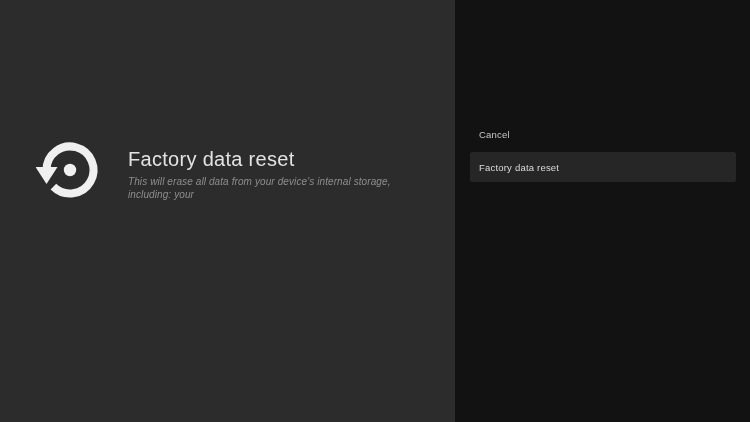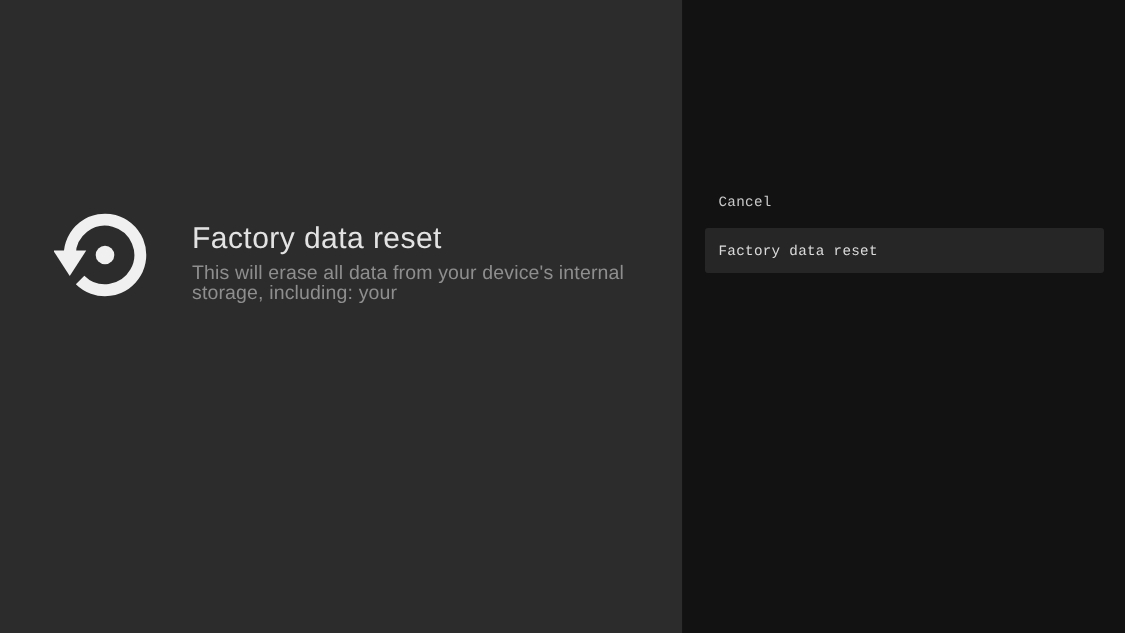--- a/index.html
+++ b/index.html
@@ -44,39 +44,39 @@
   .page-title {
     margin: 0;
     font-size: 20px;
     line-height: 24px;
     font-weight: 400;
     letter-spacing: 0.3px;
     color: #e3e3e3;
   }
   .page-desc {
     margin: 5px 0 0 0;
-    font-size: 13px;
+    font-size: 10px;
     line-height: 12.8px;
     letter-spacing: 0.1px;
     color: #8e8e8e;
+    font-style: italic;
   }
   .page-desc span { display: block; }
   
   .right-panel {
     position: relative;
     flex: 1 1 auto;
     height: 100%;
     background: #121212;
   }
   .actions-list {
     position: absolute;
     top: 119px;
     left: 15px;
     right: 14px;
-    font-family: Liberation Mono, monospace;
   }
   .action-row {
     display: flex;
     align-items: center;
     height: 31px;
     padding: 0 9px;
     font-size: 9.5px;
     letter-spacing: 0.2px;
     color: #c9c9c9;
     border-radius: 2px;

